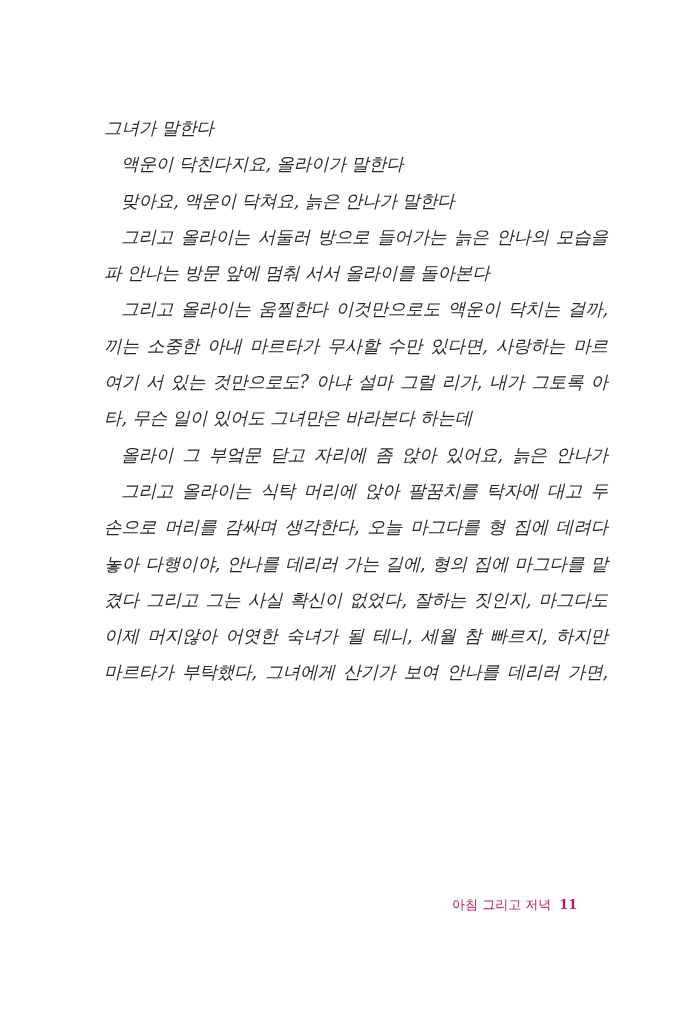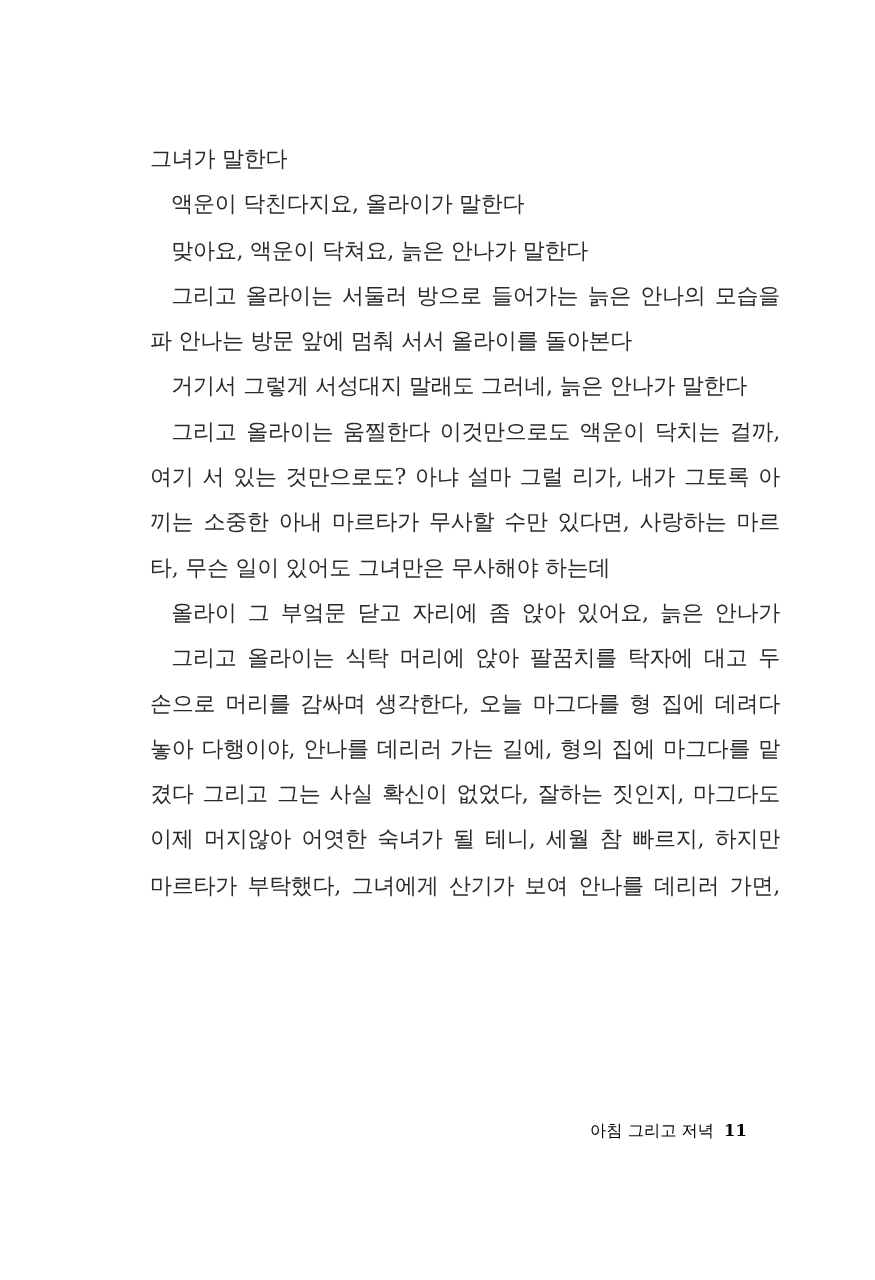--- a/index.html
+++ b/index.html
@@ -10,63 +10,63 @@
     body {
       width: 700px;
       height: 1024px;
       position: relative;
       overflow: hidden;
       font-family: "DejaVu Serif", "Liberation Serif", serif;
       color: #2a2a2a;
     }
     .page {
       position: absolute;
-      left: 120px;
+      left: 104px;
       top: 110px;
       width: 504px;
+      font-style: italic;
     }
     .line {
       height: 36.3px;
       line-height: 36.3px;
       font-size: 17.6px;
       white-space: nowrap;
       letter-spacing: -0.2px;
     }
     .line.justify {
       text-align: justify;
       text-align-last: justify;
     }
     .indent { padding-left: 17px; }
     .footer {
       position: absolute;
-      left: 472px;
+      left: 452px;
       top: 896px;
       font-size: 13px;
-      color: #000000;
+      color: #be185d;
       white-space: nowrap;
     }
     .footer .page-num {
       margin-left: 8px;
       font-weight: bold;
     }
   </style>
 </head>
 <body>
 
 <div class="page">
   <div class="line">그녀가 말한다</div>
   <div class="line indent">액운이 닥친다지요, 올라이가 말한다</div>
   <div class="line indent">맞아요, 액운이 닥쳐요, 늙은 안나가 말한다</div>
   <div class="line indent justify">그리고 올라이는 서둘러 방으로 들어가는 늙은 안나의 모습을</div>
   <div class="line">파 안나는 방문 앞에 멈춰 서서 올라이를 돌아본다</div>
-  <div class="line indent">거기서 그렇게 서성대지 말래도 그러네, 늙은 안나가 말한다</div>
   <div class="line indent justify">그리고 올라이는 움찔한다 이것만으로도 액운이 닥치는 걸까,</div>
+  <div class="line justify">끼는 소중한 아내 마르타가 무사할 수만 있다면, 사랑하는 마르</div>
   <div class="line justify">여기 서 있는 것만으로도? 아냐 설마 그럴 리가, 내가 그토록 아</div>
-  <div class="line justify">끼는 소중한 아내 마르타가 무사할 수만 있다면, 사랑하는 마르</div>
-  <div class="line">타, 무슨 일이 있어도 그녀만은 무사해야 하는데</div>
+  <div class="line">타, 무슨 일이 있어도 그녀만은 바라본다 하는데</div>
   <div class="line indent justify">올라이 그 부엌문 닫고 자리에 좀 앉아 있어요, 늙은 안나가</div>
   <div class="line indent justify">그리고 올라이는 식탁 머리에 앉아 팔꿈치를 탁자에 대고 두</div>
   <div class="line justify">손으로 머리를 감싸며 생각한다, 오늘 마그다를 형 집에 데려다</div>
   <div class="line justify">놓아 다행이야, 안나를 데리러 가는 길에, 형의 집에 마그다를 맡</div>
   <div class="line justify">겼다 그리고 그는 사실 확신이 없었다, 잘하는 짓인지, 마그다도</div>
   <div class="line justify">이제 머지않아 어엿한 숙녀가 될 테니, 세월 참 빠르지, 하지만</div>
   <div class="line justify">마르타가 부탁했다, 그녀에게 산기가 보여 안나를 데리러 가면,</div>
 </div>
 
 <div class="footer">

